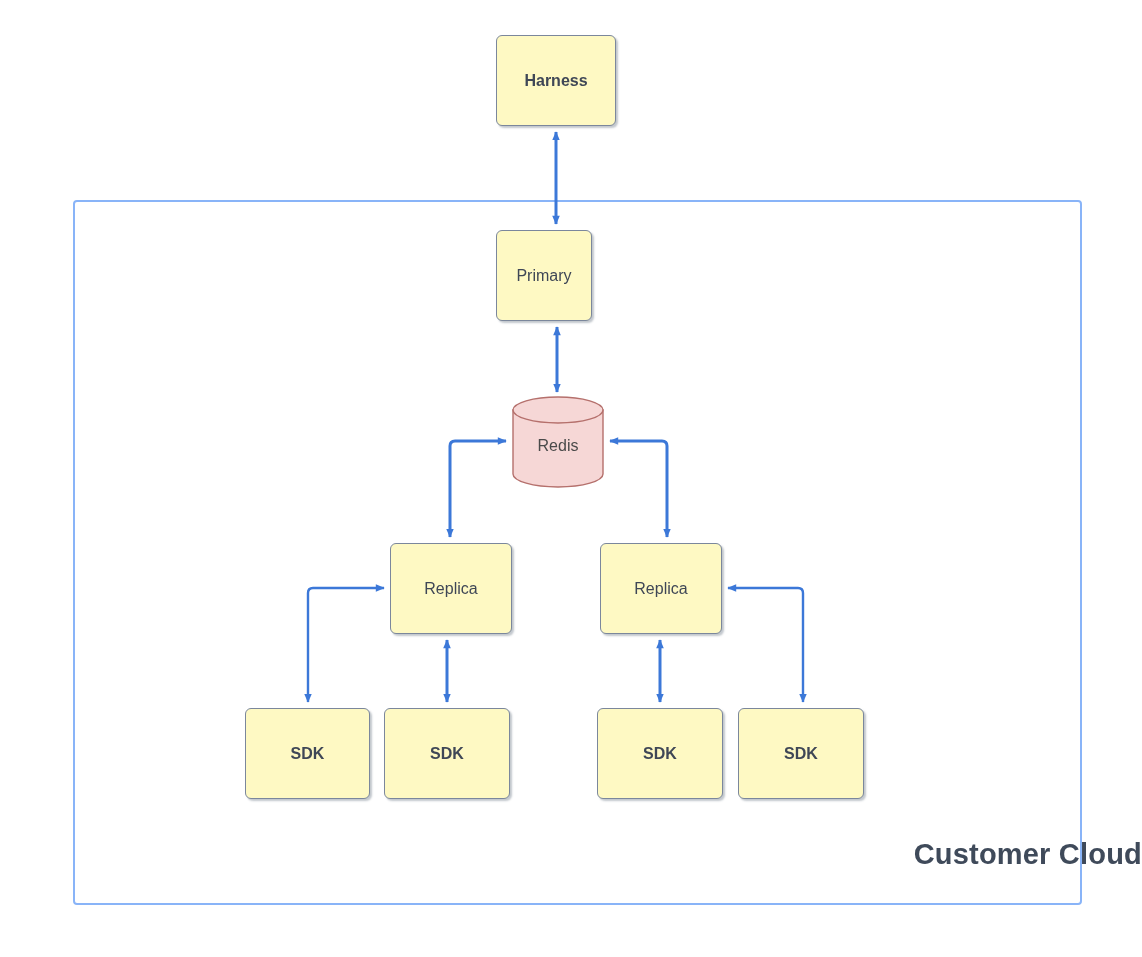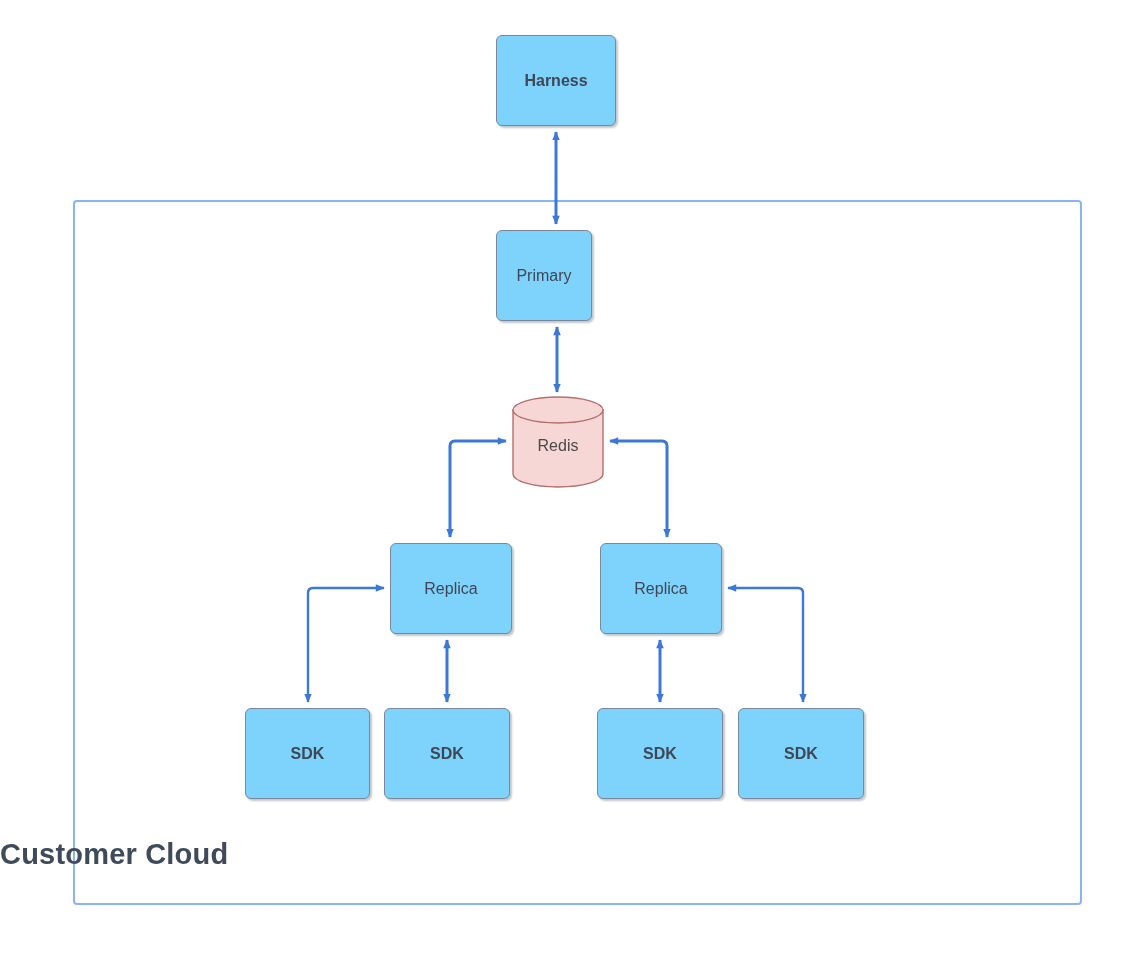--- a/index.html
+++ b/index.html
@@ -34,30 +34,30 @@
     border: 2px solid #89b4f8;
     border-radius: 4px;
     background: transparent;
     box-sizing: border-box;
   }
   .cloud-label {
     position: absolute;
     left: 0;
     top: 838px;
     width: 1142px;
-    text-align: left;
+    text-align: right;
     font-size: 29px;
     font-weight: bold;
     color: #3f4a5a;
     letter-spacing: 0.2px;
   }
   .node {
     position: absolute;
     box-sizing: border-box;
-    background: #7dd3fc;
+    background: #fef9c3;
     border: 1px solid #7b879c;
     border-radius: 6px;
     box-shadow: 2px 2px 2px rgba(120,130,145,0.45);
     display: flex;
     align-items: center;
     justify-content: center;
     color: #3f4756;
     font-size: 16px;
   }
   .node.bold { font-weight: bold; }

